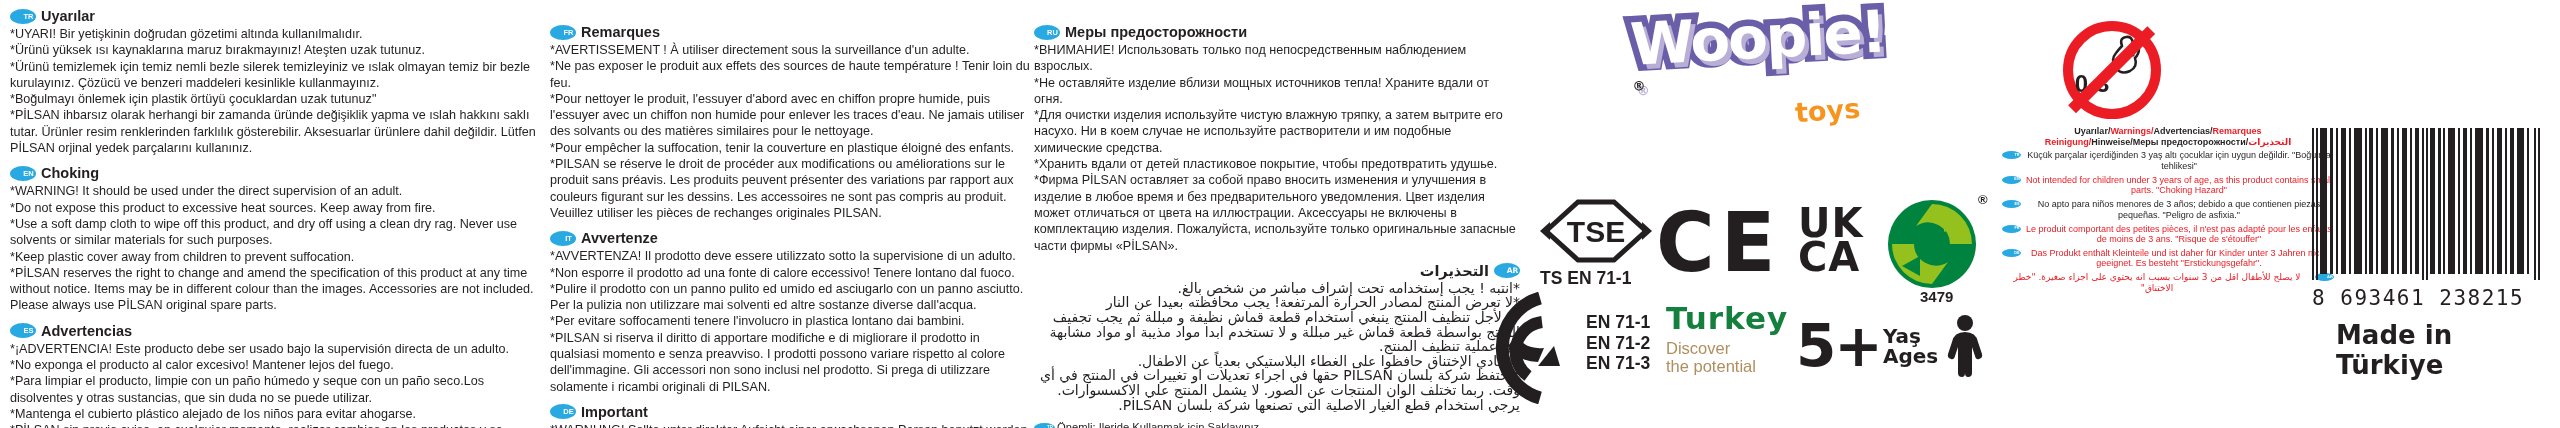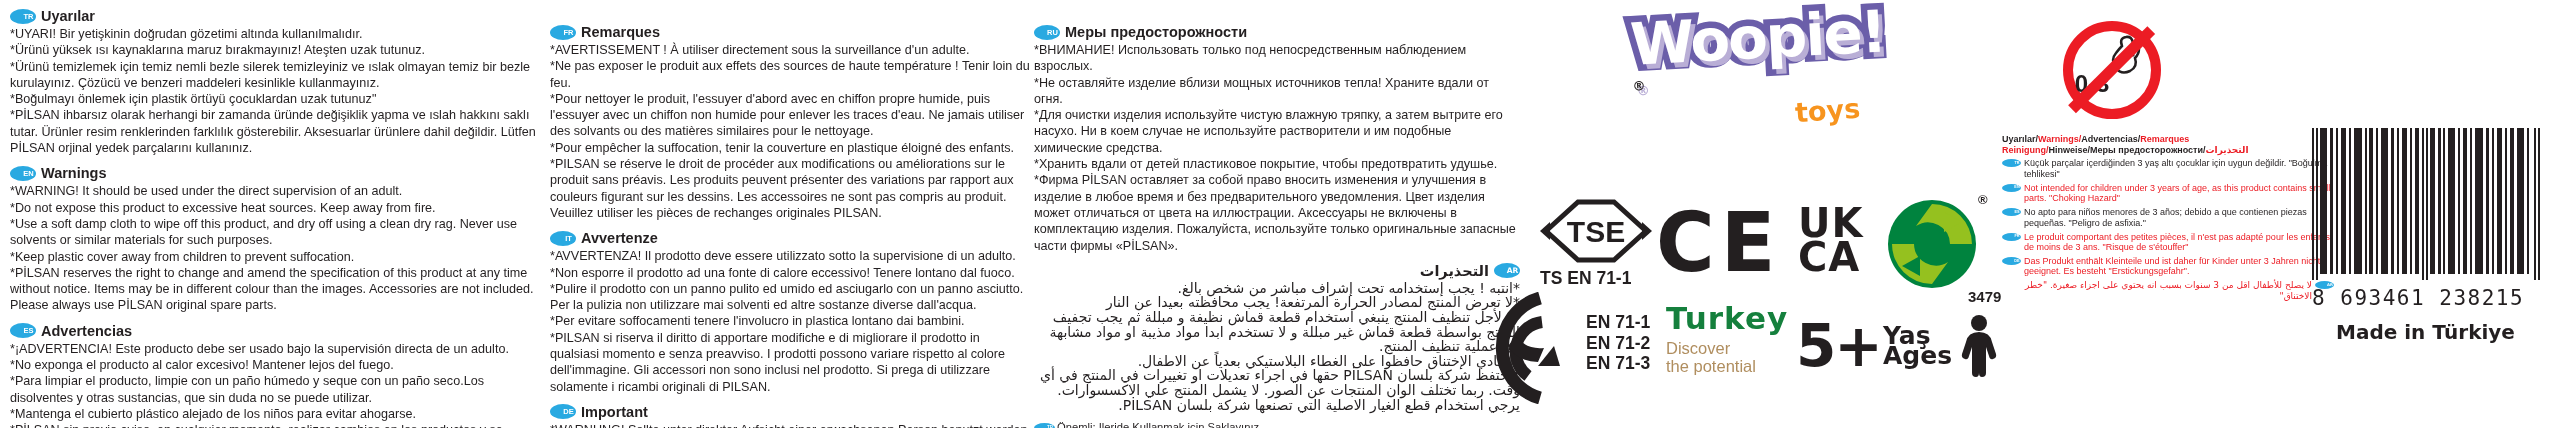--- a/index.html
+++ b/index.html
@@ -27,61 +27,61 @@
     font-family:"DejaVu Sans",sans-serif;font-weight:bold;font-size:58px;color:#fff;
     -webkit-text-stroke:13px #6b5ea9;paint-order:stroke fill;letter-spacing:-2px;
     text-shadow:4px 5px 0 #b9aed6;transform:rotate(-3deg);display:inline-block;
   }
   .woopie .reg{font-size:13px;color:#231f20;vertical-align:top;-webkit-text-stroke:0;font-weight:bold;}
   .woopie .toys{position:absolute;right:12px;bottom:6px;color:#f7941e;font-weight:bold;font-size:27px;transform:rotate(-4deg);font-family:"DejaVu Sans",sans-serif;}
   
   .tse-std{position:absolute;left:1540px;top:268px;font-weight:bold;font-size:17.5px;}
   .ce{position:absolute;left:1656px;top:196px;font-weight:bold;font-size:80px;letter-spacing:6px;font-family:"DejaVu Sans",sans-serif;transform:scaleY(1.02);}
   .ukca{position:absolute;left:1798px;top:206px;font-weight:bold;font-size:40px;line-height:34px;letter-spacing:1px;font-family:"DejaVu Sans",sans-serif;}
-  .gd-num{position:absolute;left:1920px;top:288px;font-weight:bold;font-size:15px;margin-left:48px;}
+  .gd-num{position:absolute;left:1920px;top:288px;font-weight:bold;font-size:15px;}
   .gd-reg{position:absolute;left:1978px;top:192px;font-size:13px;font-weight:bold;}
   .enlist{position:absolute;left:1586px;top:312px;font-weight:bold;font-size:17.5px;line-height:20.5px;}
   .turkey{position:absolute;left:1666px;top:300px;width:130px;}
   .turkey .t1{color:#15803d;font-weight:bold;font-size:31px;letter-spacing:1px;font-family:"DejaVu Sans",sans-serif;}
   .turkey .t2{color:#b08e5f;font-size:16.5px;line-height:18px;margin-top:3px;}
   .age{position:absolute;left:1796px;top:312px;display:flex;align-items:center;}
   .age .num{font-size:58px;font-weight:bold;font-family:"DejaVu Sans",sans-serif;letter-spacing:-2px;}
-  .age .lbl{font-size:25px;font-weight:bold;line-height:20px;margin-left:2px;font-family:"DejaVu Sans",sans-serif;}
-  
-  .warn-col{position:absolute;left:2002px;top:134px;width:332px;font-size:9px;line-height:10.6px;}
+  .age .lbl{font-size:20px;font-weight:bold;line-height:20px;margin-left:2px;font-family:"DejaVu Sans",sans-serif;}
+  
+  .warn-col{position:absolute;left:2002px;top:126px;width:332px;font-size:9px;line-height:10.6px;text-align:center;}
   .warn-head{font-weight:bold;}
   .warn-row{display:flex;gap:3px;margin-top:3.2px;}
   .warn-row .badge{width:8px;height:8px;font-size:3.8px;margin-top:1px;}
   .red{color:#ec1c24;}
   .blk{color:#231f20;}
   .warn-ar{direction:rtl;font-family:"DejaVu Sans",sans-serif;}
   
   .barcode{position:absolute;left:2312px;top:128px;width:232px;}
   .bc-num{font-family:"DejaVu Sans Mono",monospace;font-size:21px;letter-spacing:1.5px;margin-top:2px;white-space:pre;}
-  .made-in{position:absolute;left:2336px;top:320px;font-weight:bold;font-size:20px;font-family:"DejaVu Sans",sans-serif;}
+  .made-in{position:absolute;left:2336px;top:320px;font-weight:bold;font-size:26px;font-family:"DejaVu Sans",sans-serif;}
 </style>
 </head>
 <body>
 
 <div class="col" style="left:10px;top:8px;width:537px;">
   <div class="sec">
     <div class="sec-title">
       <span class="badge">TR</span>
       <span>Uyarılar</span>
     </div>
     <div class="body-text">*UYARI! Bir yetişkinin doğrudan gözetimi altında kullanılmalıdır.
 *Ürünü yüksek ısı kaynaklarına maruz bırakmayınız! Ateşten uzak tutunuz.
 *Ürünü temizlemek için temiz nemli bezle silerek temizleyiniz ve ıslak olmayan temiz bir bezle kurulayınız. Çözücü ve benzeri maddeleri kesinlikle kullanmayınız.
 *Boğulmayı önlemek için plastik örtüyü çocuklardan uzak tutunuz"
 *PİLSAN ihbarsız olarak herhangi bir zamanda üründe değişiklik yapma ve ıslah hakkını saklı tutar. Ürünler resim renklerinden farklılık gösterebilir. Aksesuarlar ürünlere dahil değildir. Lütfen PİLSAN orjinal yedek parçalarını kullanınız.</div>
   </div>
   <div class="sec">
     <div class="sec-title">
       <span class="badge">EN</span>
-      <span>Warnings</span>
+      <span>Choking</span>
     </div>
     <div class="body-text">*WARNING! It should be used under the direct supervision of an adult.
 *Do not expose this product to excessive heat sources. Keep away from fire.
 *Use a soft damp cloth to wipe off this product, and dry off using a clean dry rag. Never use solvents or similar materials for such purposes.
 *Keep plastic cover away from children to prevent suffocation.
 *PİLSAN reserves the right to change and amend the specification of this product at any time without notice. Items may be in different colour than the images. Accessories are not included. Please always use PİLSAN original spare parts.</div>
   </div>
   <div class="sec">
     <div class="sec-title">
       <span class="badge">ES</span>

